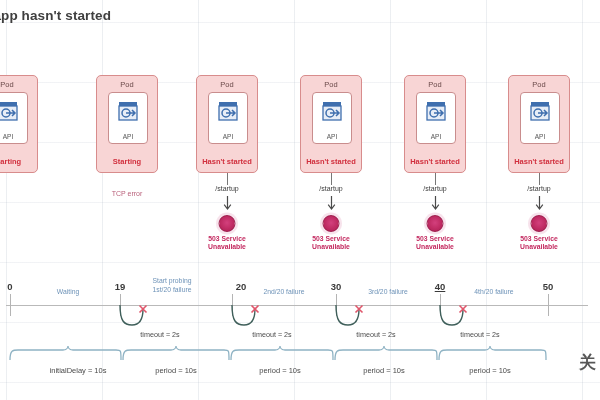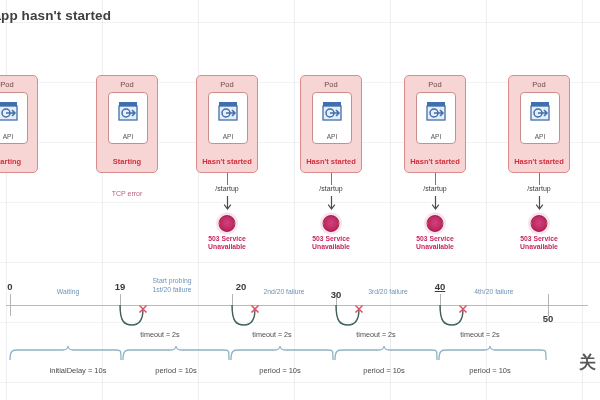--- a/index.html
+++ b/index.html
@@ -252,23 +252,23 @@
   <div class="tick" style="left:10px;"></div>
   <div class="tick" style="left:120px;"></div>
   <div class="tick" style="left:232px;"></div>
   <div class="tick" style="left:336px;"></div>
   <div class="tick" style="left:440px;"></div>
   <div class="tick" style="left:548px;"></div>
 
   <div class="tick-num" style="left:10px;">0</div>
   <div class="tick-num" style="left:120px;">19</div>
   <div class="tick-num" style="left:241px;">20</div>
-  <div class="tick-num" style="left:336px;margin-top:8px;">30</div>
+  <div class="tick-num" style="left:336px;">30</div>
   <div class="tick-num" style="left:440px;text-decoration:underline;">40</div>
-  <div class="tick-num" style="left:548px;margin-top:32px;">50</div>
+  <div class="tick-num" style="left:548px;">50</div>
 
   <div class="seg-label" style="left:68px;top:288px;">Waiting</div>
 
   <div class="seg-label" style="left:172px;top:277px;">
     <span>Start probing</span><br>
     <span>1st/20 failure</span>
   </div>
 
   <div class="seg-label" style="left:284px;top:288px;">2nd/20 failure</div>
   <div class="seg-label" style="left:388px;top:288px;">3rd/20 failure</div>

